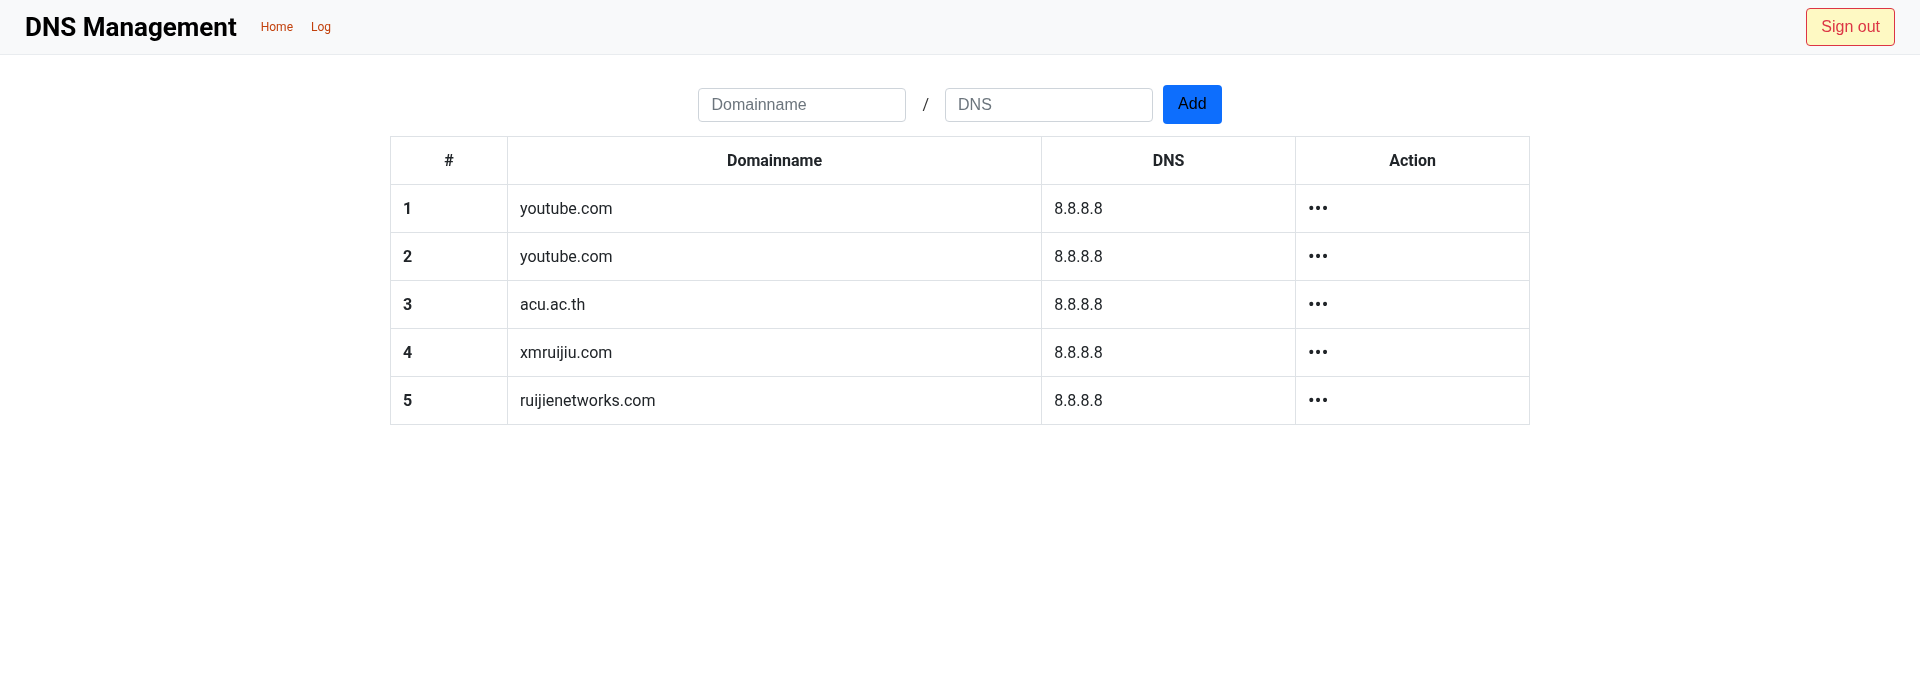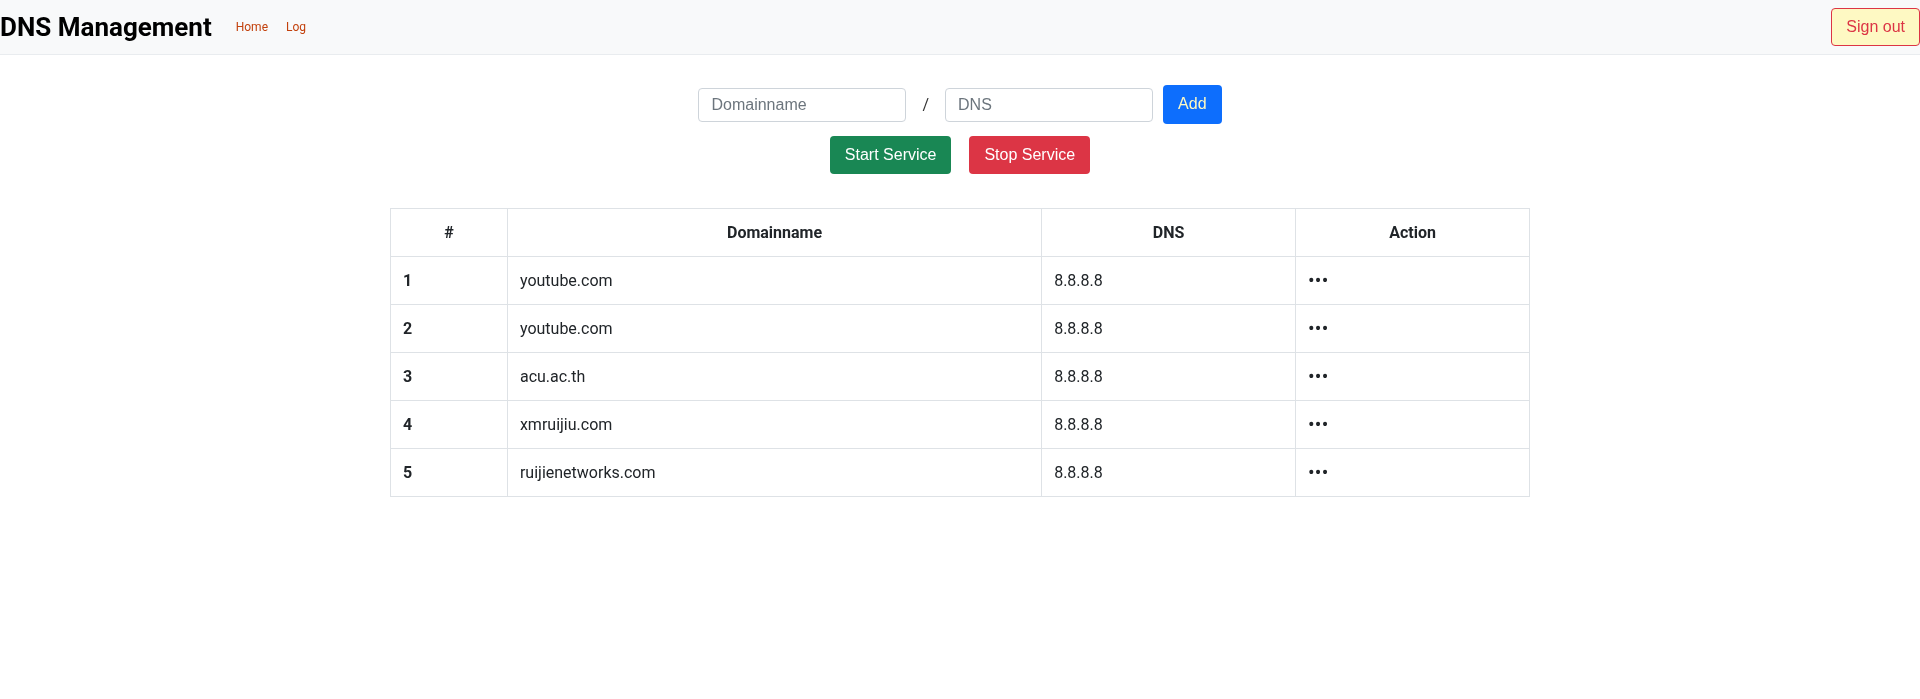--- a/index.html
+++ b/index.html
@@ -4,21 +4,21 @@
   <style>
     * { box-sizing: border-box; margin: 0; padding: 0; }
     body {
       font-family: -apple-system, BlinkMacSystemFont, "Segoe UI", Roboto, "Helvetica Neue", Arial, sans-serif;
       color: #212529;
       background: #fff;
       width: 1920px;
     }
     .navbar {
       background: #f8f9fa;
-      padding: 8px 0;
+      padding: 8px 25px;
       display: flex;
       align-items: center;
       justify-content: space-between;
       border-bottom: 1px solid #e9ecef;
       gap: 7px;
     }
     .navbar-left {
       display: flex;
       align-items: center;
     }
@@ -44,21 +44,21 @@
       border: 1px solid transparent;
       line-height: 1.4;
     }
     .btn-outline-danger {
       color: #dc3545;
       border-color: #dc3545;
       background: #fef9c3;
     }
     .btn-primary {
       background: #0d6efd;
-      color: #fef9c3;
+      color: #000000;
       text-align: right;
     }
     .btn-success {
       background: #198754;
       color: #fff;
     }
     .btn-danger {
       background: #dc3545;
       color: #fff;
     }
@@ -134,24 +134,20 @@
   <button class="btn btn-outline-danger">Sign out</button>
 </nav>
 
 <div class="content">
   <div class="form-row">
     <input class="form-input" placeholder="Domainname" style="">
     <span class="slash">/</span>
     <input class="form-input" placeholder="DNS" style="">
     <button class="btn btn-primary">Add</button>
   </div>
-  <div class="service-row">
-    <button class="btn btn-success">Start Service</button>
-    <button class="btn btn-danger">Stop Service</button>
-  </div>
 
   <table class="table">
     <thead>
       <tr>
         <th class="col-idx">#</th>
         <th class="col-domain">Domainname</th>
         <th class="col-dns">DNS</th>
         <th class="col-action">Action</th>
       </tr>
     </thead>

